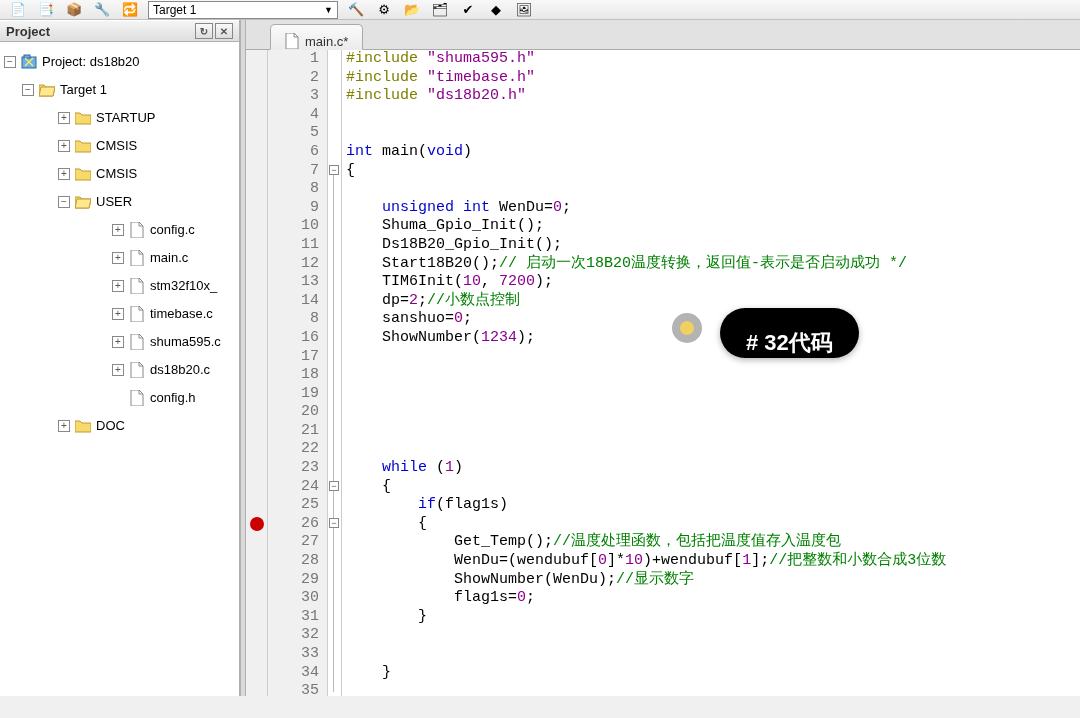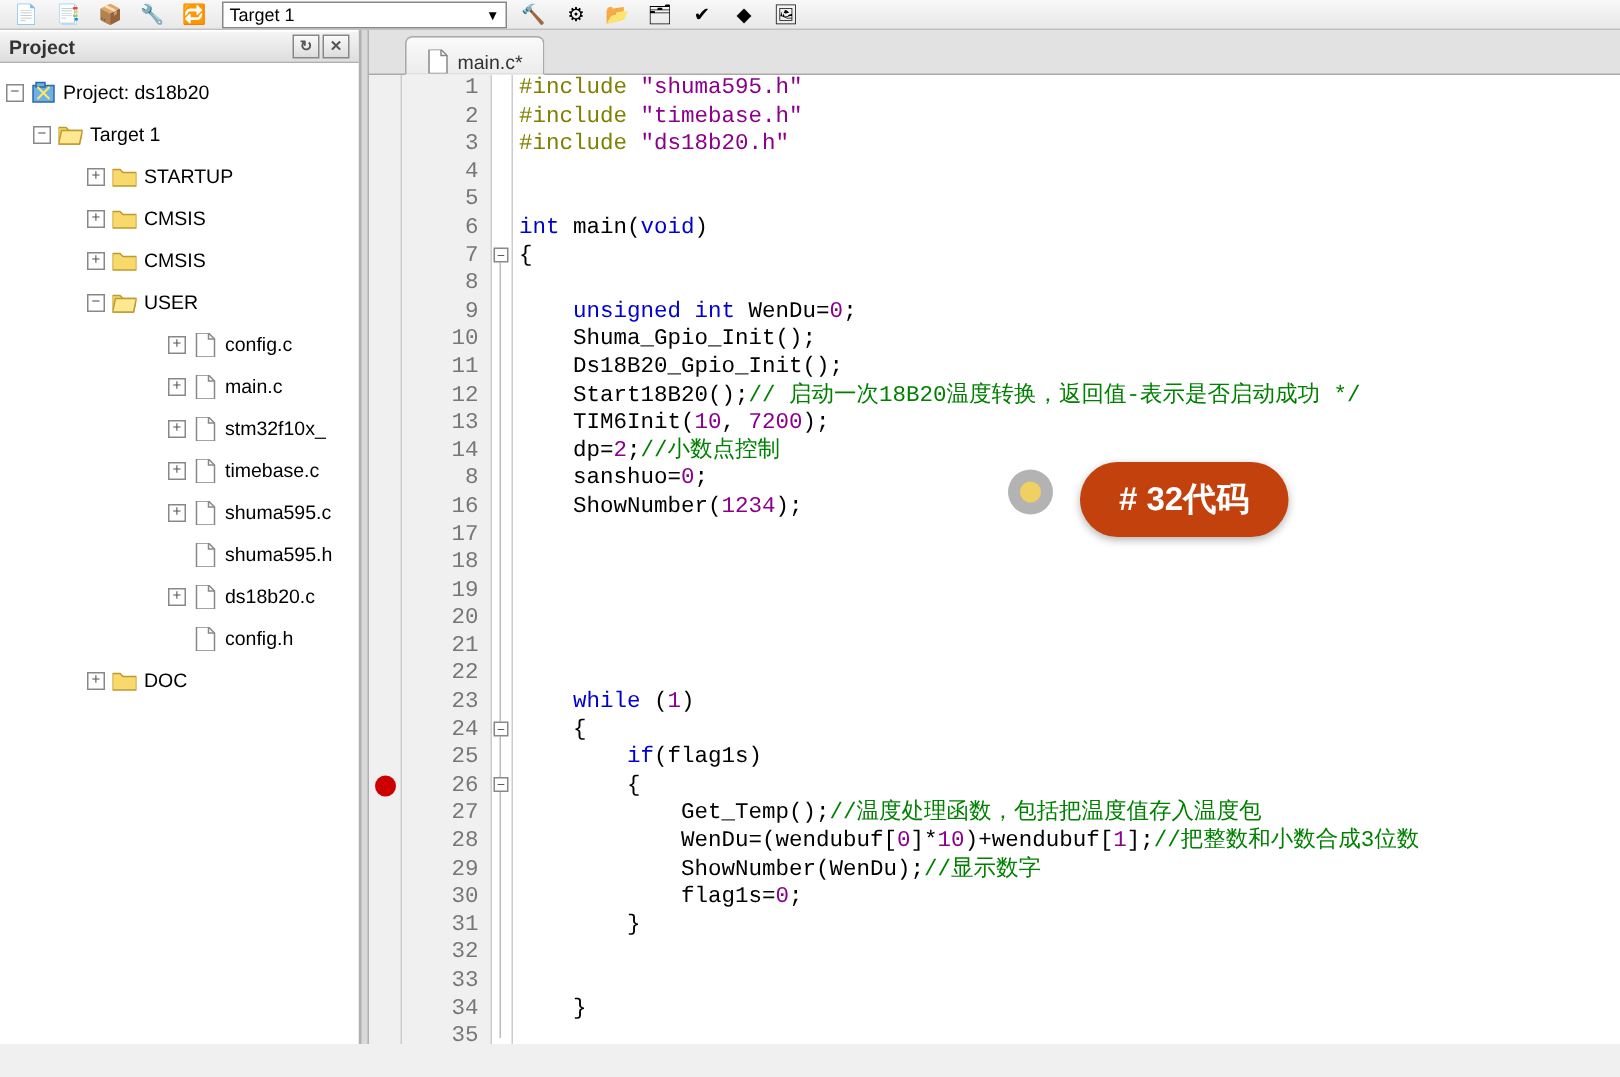--- a/index.html
+++ b/index.html
@@ -189,26 +189,26 @@
   .str { color: #8b008b; }
   .num { color: #8b008b; }
   .cm { color: #008000; }
   .bubble {
     position: absolute;
     top: 308px;
     left: 720px;
     height: 50px;
     padding: 0 26px;
     border-radius: 26px;
-    background: #c2410c;
+    background: #000000;
     color: #fff;
     font-size: 22px;
     font-weight: bold;
     display: flex;
-    align-items: center;
+    align-items: flex-end;
     box-shadow: 0 2px 6px rgba(0,0,0,0.3);
   }
   .dot-indicator {
     position: absolute;
     top: 313px;
     left: 672px;
     width: 30px; height: 30px;
     border-radius: 50%;
     background: #b3b3b3;
     display: flex; align-items:center; justify-content:center;
@@ -383,32 +383,20 @@
                             <svg viewBox="0 0 14 16">
                               <path d="M1 0 L9 0 L13 4 L13 16 L1 16 Z" fill="#fff" stroke="#888"></path>
                               <path d="M9 0 L9 4 L13 4" fill="none" stroke="#888"></path>
                             </svg>
                           </span>
                           <span>shuma595.c</span>
                         </div>
                       </li>
                       <li class="indent3">
                         <div class="row">
-                          <span class="exp blank"></span>
-                          <span class="ticon file">
-                            <svg viewBox="0 0 14 16">
-                              <path d="M1 0 L9 0 L13 4 L13 16 L1 16 Z" fill="#fff" stroke="#888"></path>
-                              <path d="M9 0 L9 4 L13 4" fill="none" stroke="#888"></path>
-                            </svg>
-                          </span>
-                          <span>shuma595.h</span>
-                        </div>
-                      </li>
-                      <li class="indent3">
-                        <div class="row">
                           <span class="exp">+</span>
                           <span class="ticon file">
                             <svg viewBox="0 0 14 16">
                               <path d="M1 0 L9 0 L13 4 L13 16 L1 16 Z" fill="#fff" stroke="#888"></path>
                               <path d="M9 0 L9 4 L13 4" fill="none" stroke="#888"></path>
                             </svg>
                           </span>
                           <span>ds18b20.c</span>
                         </div>
                       </li>

